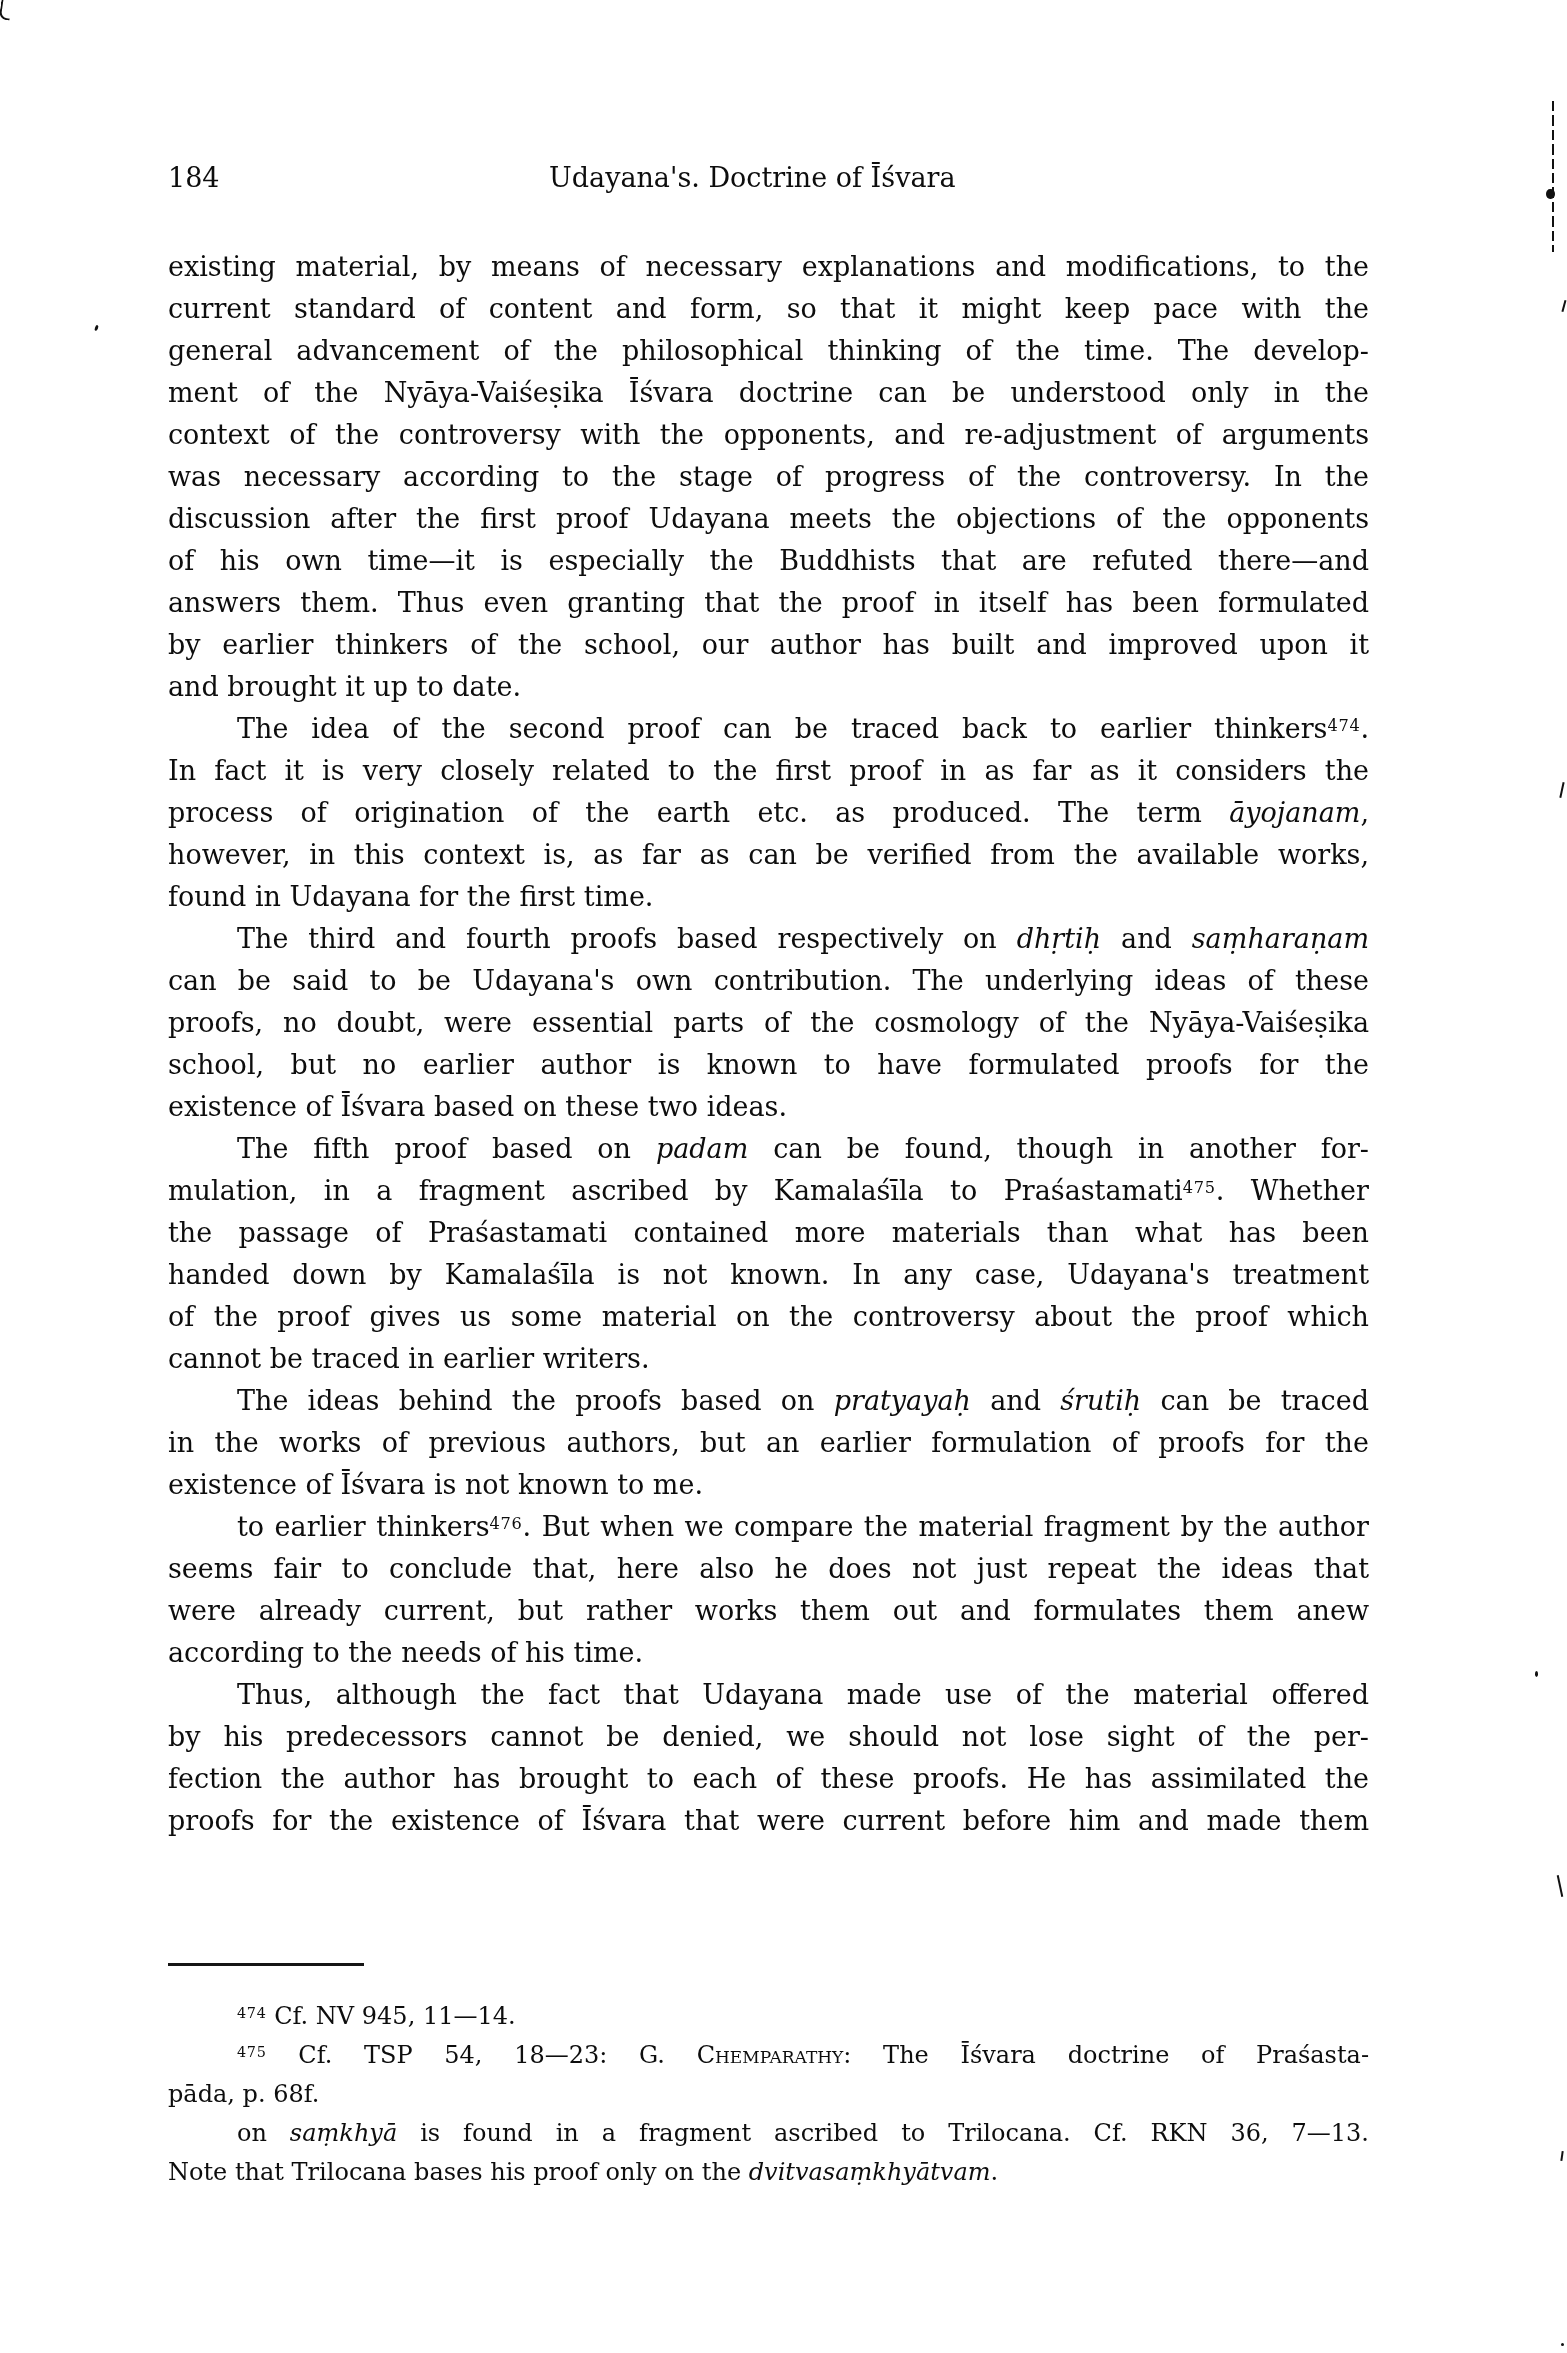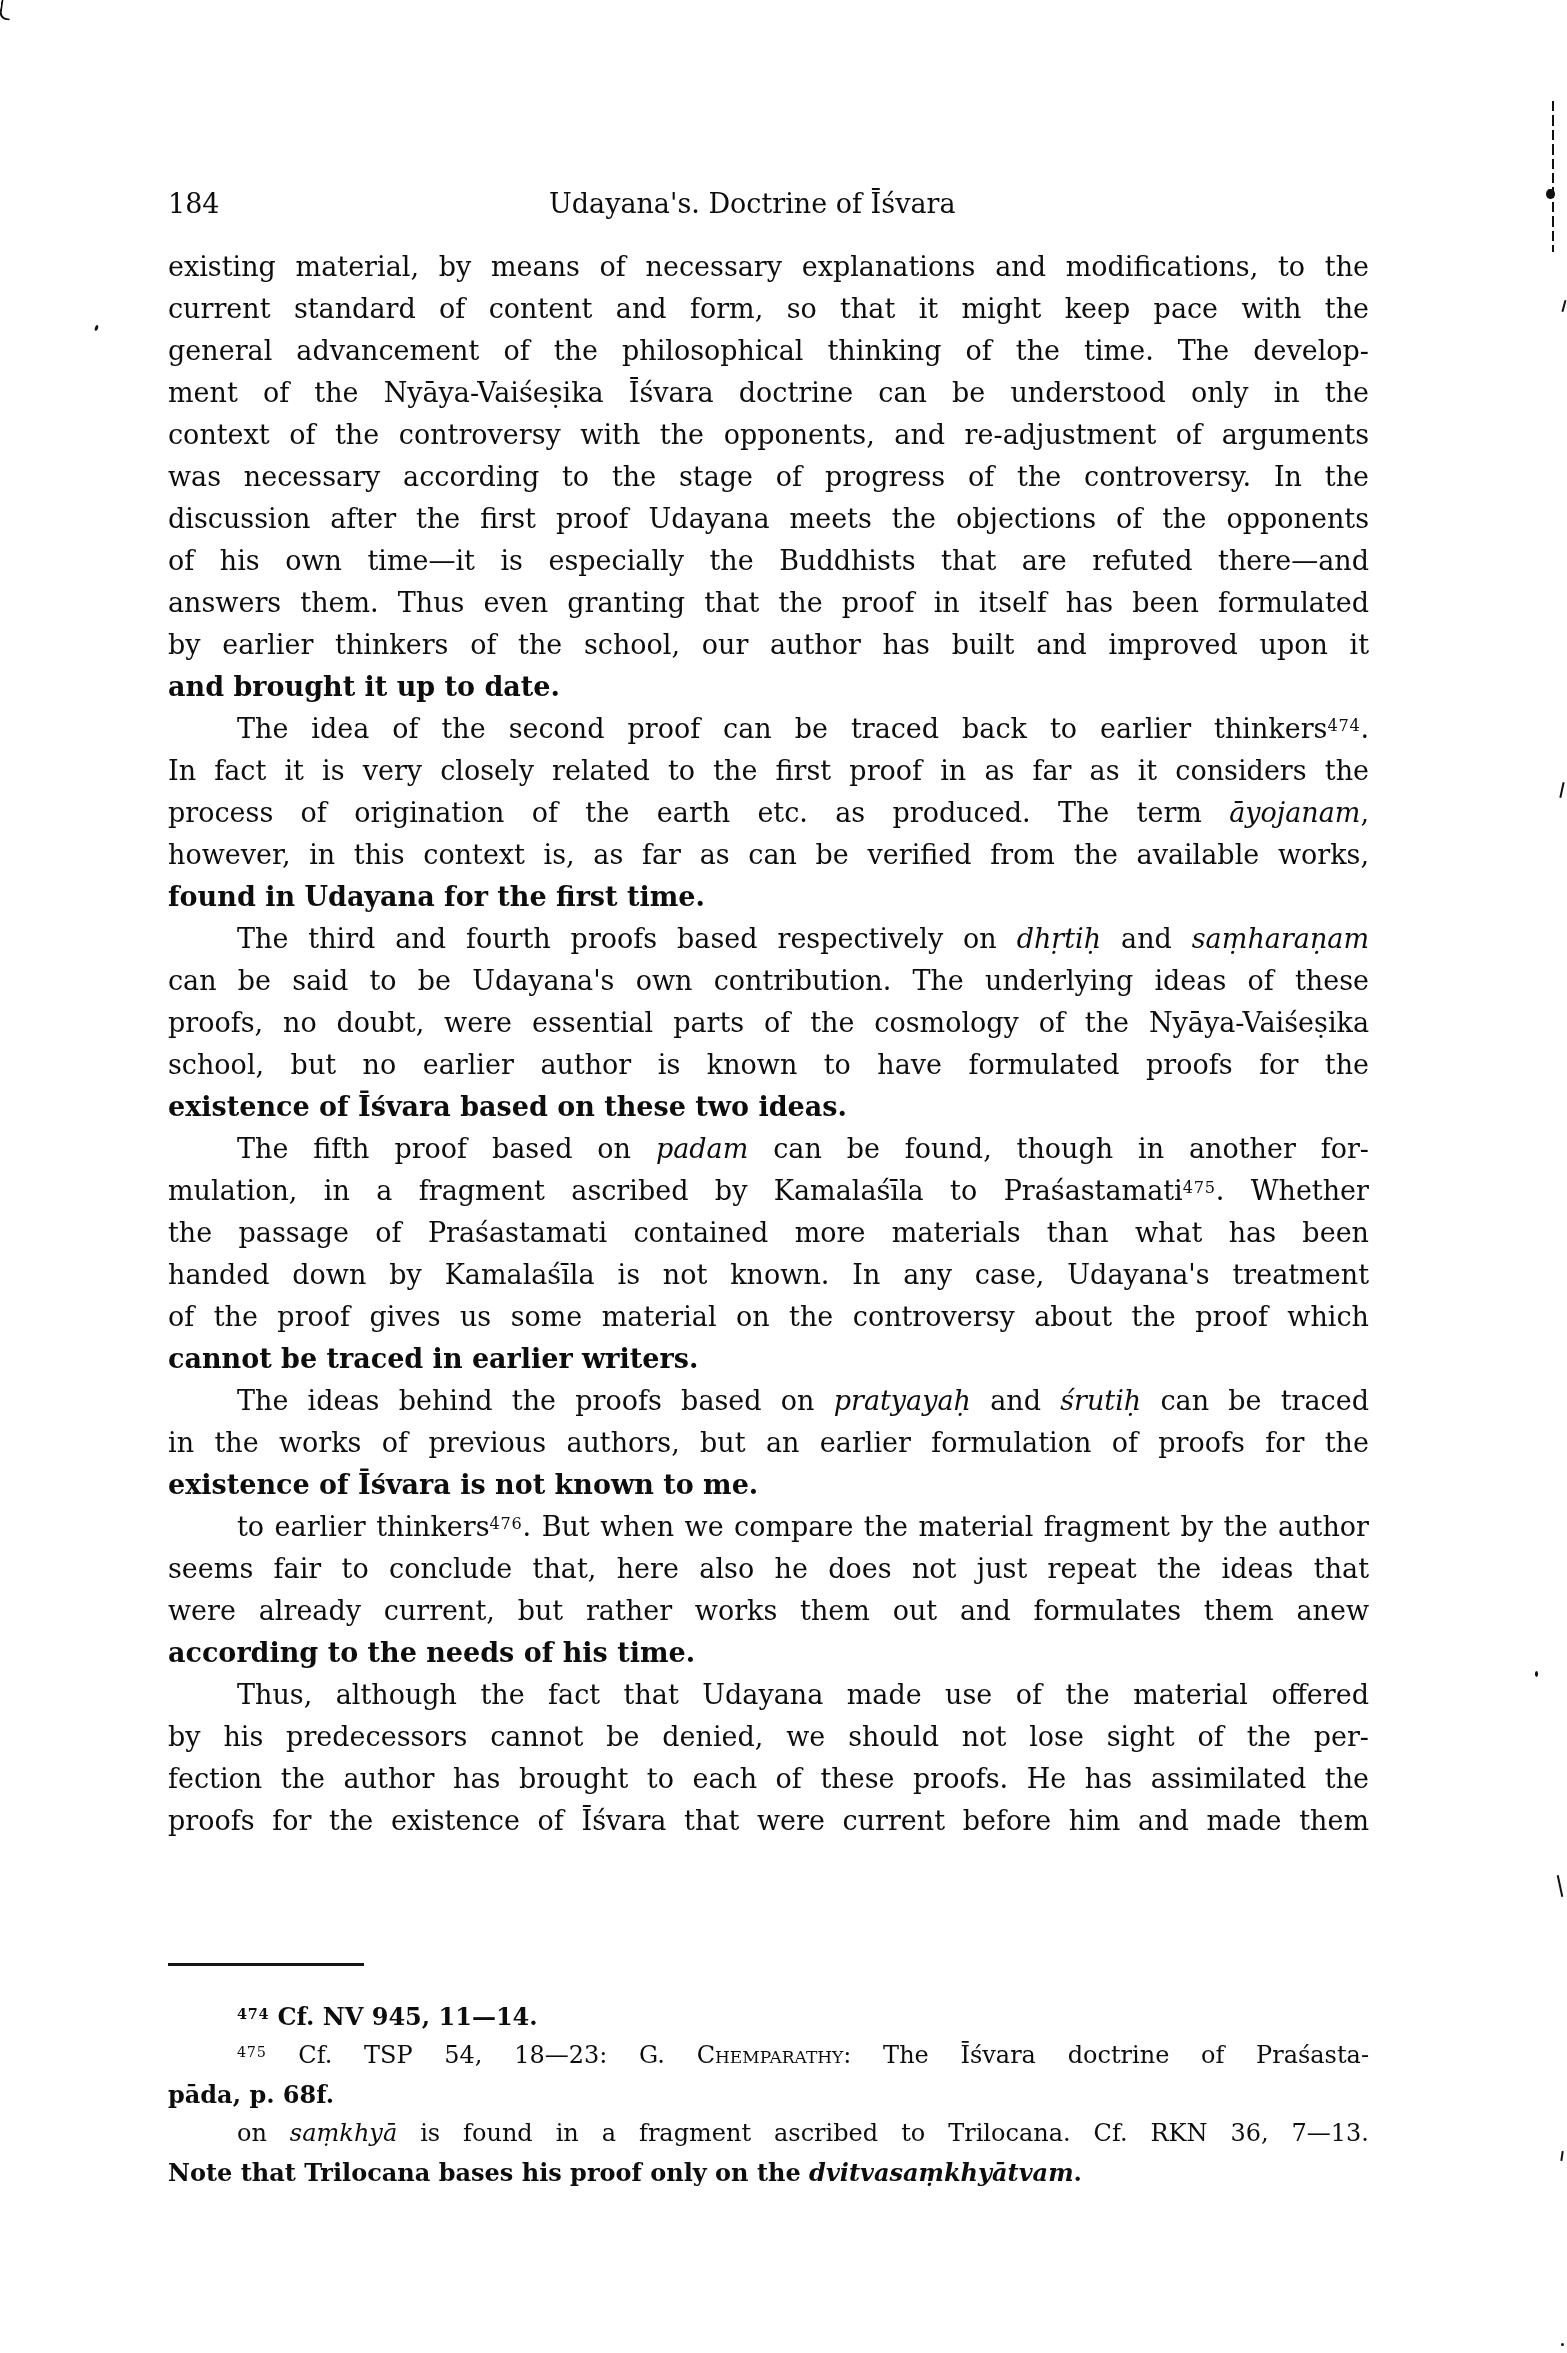--- a/index.html
+++ b/index.html
@@ -13,21 +13,20 @@
     overflow: hidden;
   }
   .running-head {
     position: absolute;
     left: 168px;
     top: 157px;
     width: 1201px;
     height: 42px;
     font-size: 27px;
     line-height: 42px;
-    margin-top: 26px;
   }
   .page-number { position: absolute; left: 0; top: 0; }
   .running-title {
     position: absolute;
     left: 50%;
     top: 0;
     transform: translateX(-54%);
     white-space: nowrap;
   }
   .body-text {
@@ -54,21 +53,21 @@
     font-size: 24px;
     line-height: 39px;
   }
   .para { margin: 0; }
   .para.indent .line:first-child { text-indent: 69px; }
   .line {
     text-align: justify;
     text-align-last: justify;
     text-justify: inter-word;
   }
-  .line.last { text-align-last: left; font-weight: bold; }
+  .line.last { text-align-last: left; }
   .i { font-style: italic; }
   .sc { font-variant: small-caps; }
   sup {
     font-size: 0.60em;
     line-height: 0;
     position: relative;
     top: -0.42em;
     vertical-align: baseline;
     letter-spacing: 0.7px;
   }

